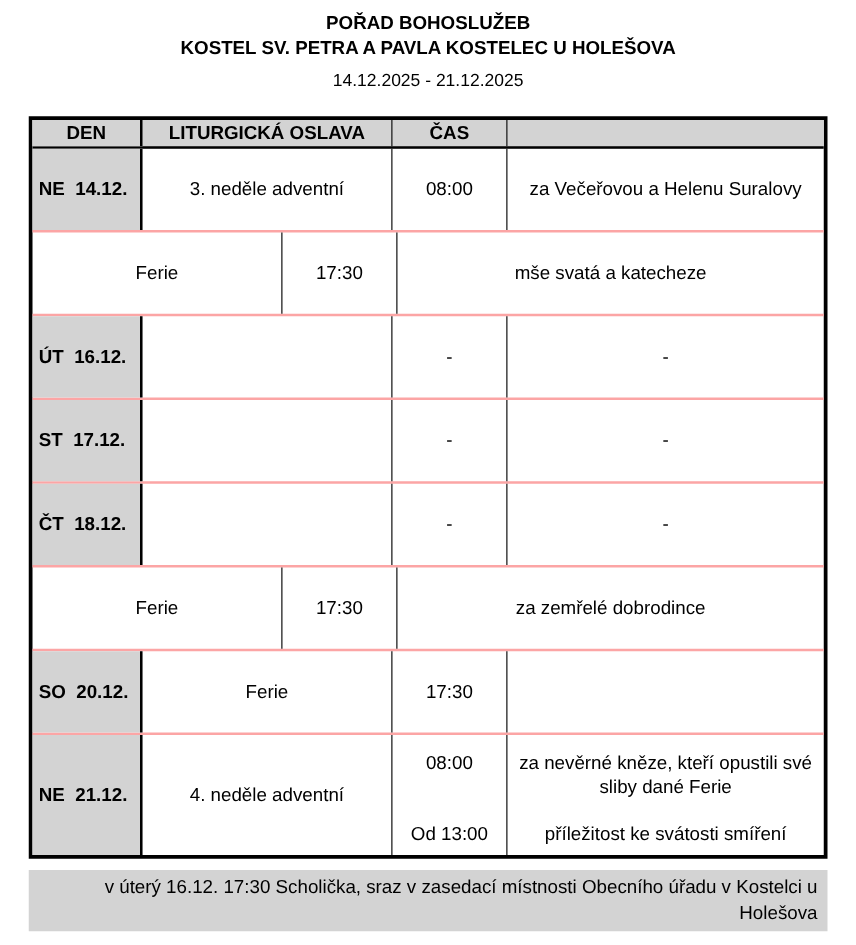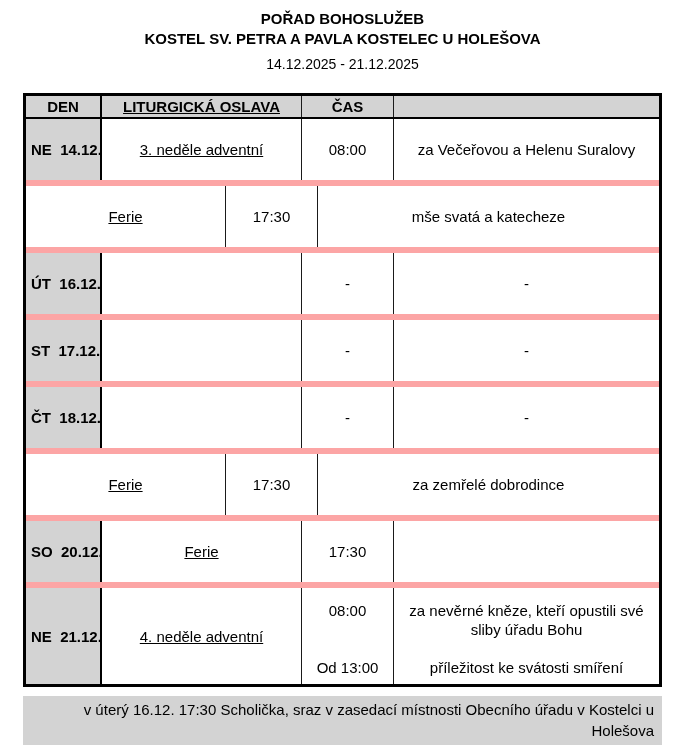--- a/index.html
+++ b/index.html
@@ -22,52 +22,52 @@
 
   
   .table-wrap {
     margin: 21px 23px 0 23px;
     border: 3px solid #000000;
     background: #ffffff;
   }
   .row {
     display: flex;
     height: 67px;
-    border-bottom: 6px solid #fca5a5;
+    border-bottom: 2px solid #fca5a5;
     box-sizing: border-box;
   }
   .row-header {
     height: 23px;
     border-bottom: 2px solid #000000;
     background: #d3d3d3;
     font-weight: bold;
   }
   .row-last { height: 96px; border-bottom: none; }
 
   .cell {
     display: flex;
     align-items: center;
     justify-content: center;
     text-align: center;
     font-size: 15px;
     box-sizing: border-box;
     line-height: 19px;
   }
   .col-day {
-    width: 76px;
+    width: 88px;
     flex: none;
     background: #d3d3d3;
     border-right: 2px solid #000000;
     font-weight: bold;
     justify-content: flex-start;
     padding-left: 5px;
     white-space: pre;
   }
   .row-header .col-day { justify-content: center; padding-left: 0; }
-  .col-cel  { width: 200px; flex: none; border-right: 1px solid #1a1a1a; padding: 0 4px; text-decoration: underline; }
+  .col-cel  { width: 200px; flex: none; border-right: 1px solid #1a1a1a; padding: 0 4px; }
   .col-time { width: 92px;  flex: none; border-right: 1px solid #1a1a1a; }
   .col-int  { flex: 1; padding: 0 3px; }
 
   
   .stacked {
     flex-direction: column;
     justify-content: space-between;
     align-items: center;
     padding-top: 13px;
     padding-bottom: 7px;
@@ -152,21 +152,21 @@
     </div>
 
     <div class="row row-last">
       <div class="cell col-day">NE  21.12.</div>
       <div class="cell col-cel">4. neděle adventní</div>
       <div class="cell col-time stacked">
         <div class="pair-first">08:00</div>
         <div class="pair-second">Od 13:00</div>
       </div>
       <div class="cell col-int stacked">
-        <div class="pair-first">za nevěrné kněze, kteří opustili své sliby úřadu Bohu</div>
+        <div class="pair-first">za nevěrné kněze, kteří opustili své sliby dané Ferie</div>
         <div class="pair-second">příležitost ke svátosti smíření</div>
       </div>
     </div>
 
   </div>
 
   <div class="note">v úterý 16.12. 17:30 Scholička, sraz v zasedací místnosti Obecního úřadu v Kostelci u Holešova</div>
 
 </div>
 

